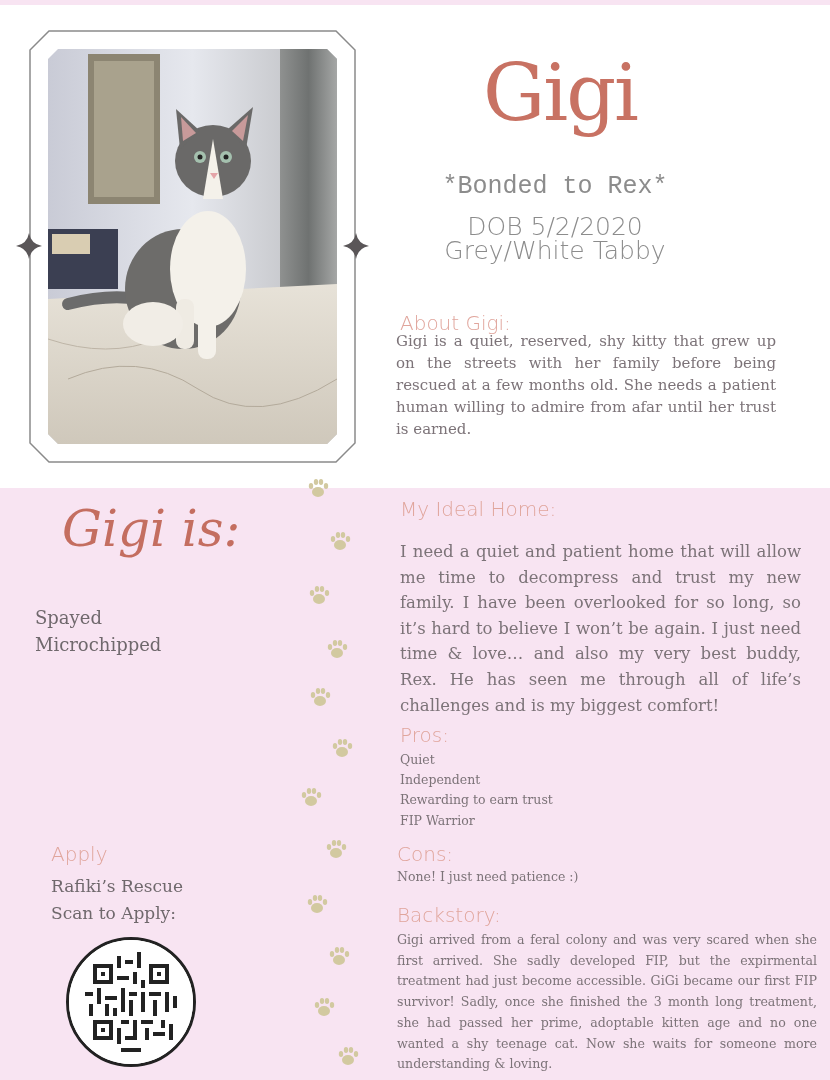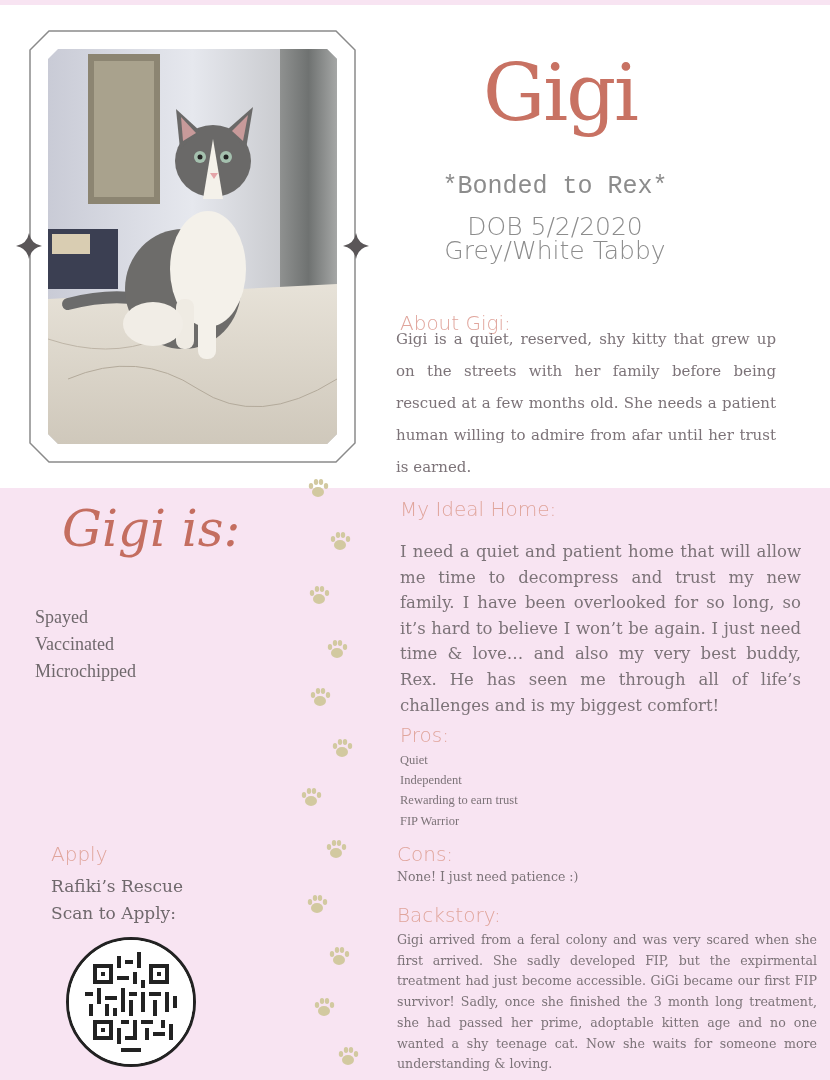--- a/index.html
+++ b/index.html
@@ -42,21 +42,21 @@
   .body-text {
     position: absolute; font-family: "DejaVu Serif", serif; color: #7c7378;
     text-align: justify; text-align-last: left;
   }
 
   .gigi-is {
     position: absolute; left: 62px; top: 500px;
     font-family: "DejaVu Serif", serif; font-style: italic;
     font-size: 50px; color: #c46e60;
   }
-  .list { position: absolute; margin: 0; padding: 0; list-style: none; font-family: Liberation Serif, serif; }
+  .list { position: absolute; margin: 0; padding: 0; list-style: none; }
   .list li { margin: 0; padding: 0; }
 
   .paw { position: absolute; width: 22px; height: 22px; }
 
   .qr {
     position: absolute; left: 66px; top: 937px; width: 124px; height: 124px;
     border-radius: 50%; border: 3px solid #222; background: #fff; overflow: hidden;
   }
 </style>
 </head>
@@ -126,26 +126,25 @@
     <path d="M13 0 Q15 11 26 13 Q15 15 13 26 Q11 15 0 13 Q11 11 13 0Z" fill="#5a5658"></path>
   </svg>
 </div>
 
 <div class="title-script">Gigi</div>
 <div class="info-line" style="top:172px;font-family:Liberation Mono, monospace;">*Bonded to Rex*</div>
 <div class="info-line" style="top:212px;">DOB 5/2/2020</div>
 <div class="info-line" style="top:236px;">Grey/White Tabby</div>
 
 <div class="section-heading" style="left:400px; top:311px;">About Gigi:</div>
-<div class="body-text" style="left:396px; top:323px; width:380px; font-size:15px; line-height:32px;">Gigi is a quiet, reserved, shy kitty that grew up on the streets with her family before being rescued at a few months old. She needs a patient human willing to admire from afar until her trust is earned.</div>
+<div class="body-text" style="left:396px; top:330px; width:380px; font-size:15px; line-height:22px;">Gigi is a quiet, reserved, shy kitty that grew up on the streets with her family before being rescued at a few months old. She needs a patient human willing to admire from afar until her trust is earned.</div>
 
 <div class="gigi-is">Gigi is:</div>
 <ul class="list" style="left:35px; top:604px; font-size:18px; line-height:27px; color:#6f686c;">
   <li>Spayed</li>
-  <li>Vaccinated</li>
   <li>Microchipped</li>
 </ul>
 
 <div class="section-heading" style="left:51px; top:842px; font-size:20px;">Apply</div>
 <div class="body-text" style="left:51px; top:876px; font-size:17px; color:#6f686c;">Rafiki’s Rescue</div>
 <div class="body-text" style="left:51px; top:903px; font-size:17px; color:#6f686c;">Scan to Apply:</div>
 <div class="qr">
   <svg width="124" height="124" viewBox="0 0 31 31">
     <rect width="31" height="31" fill="#fff"></rect>
     <g fill="#222">

